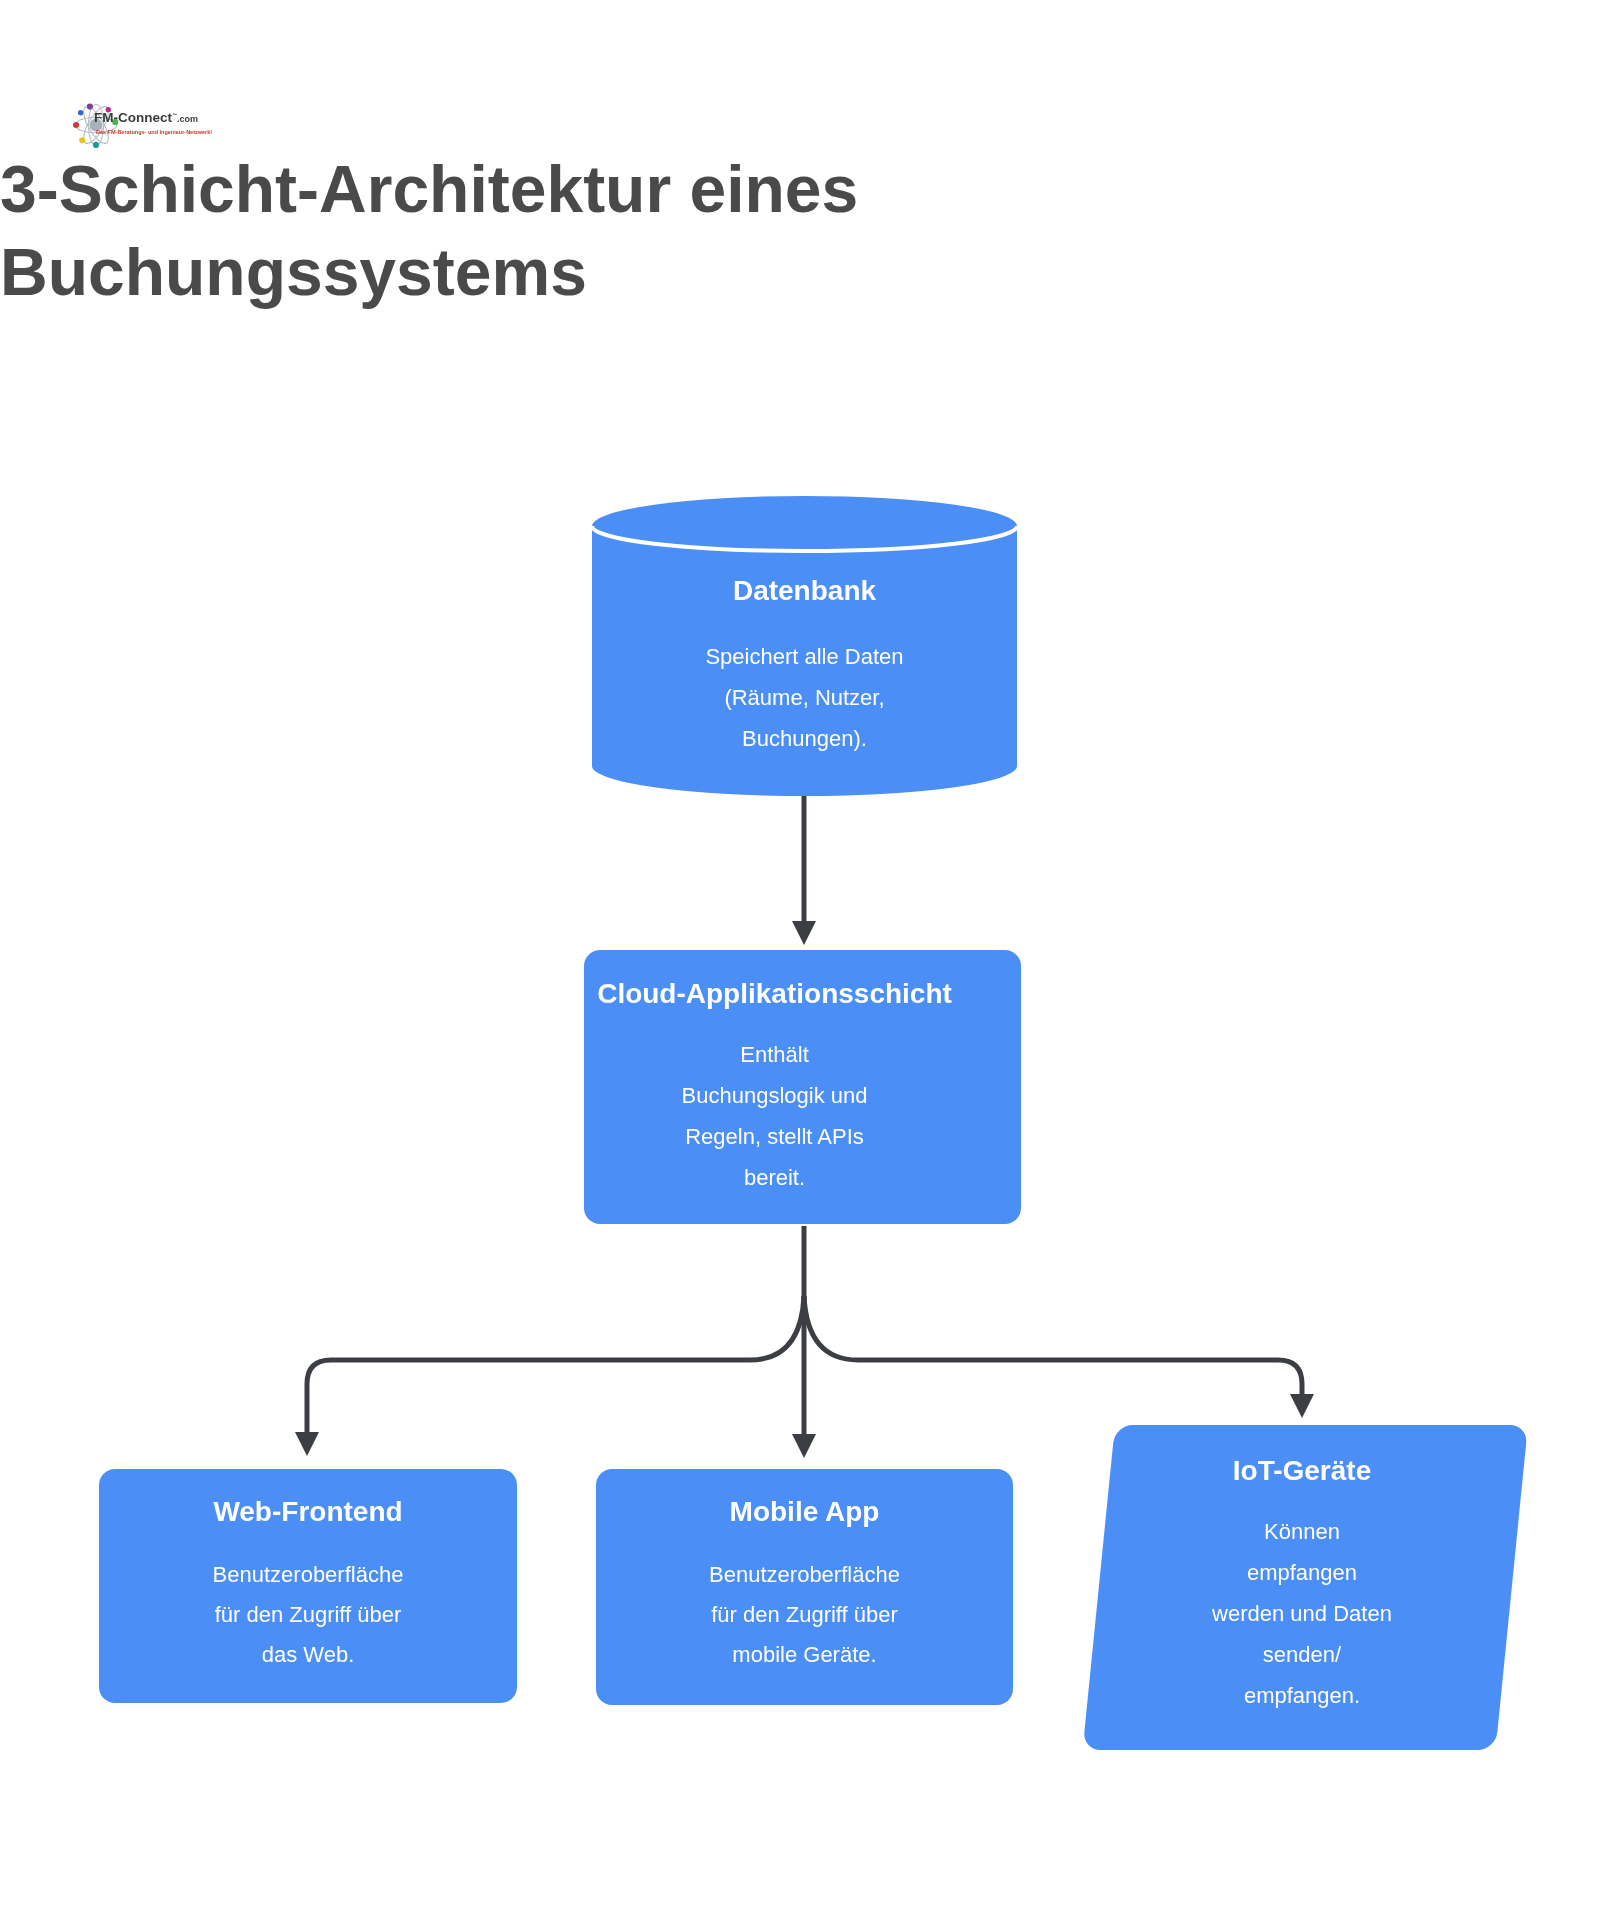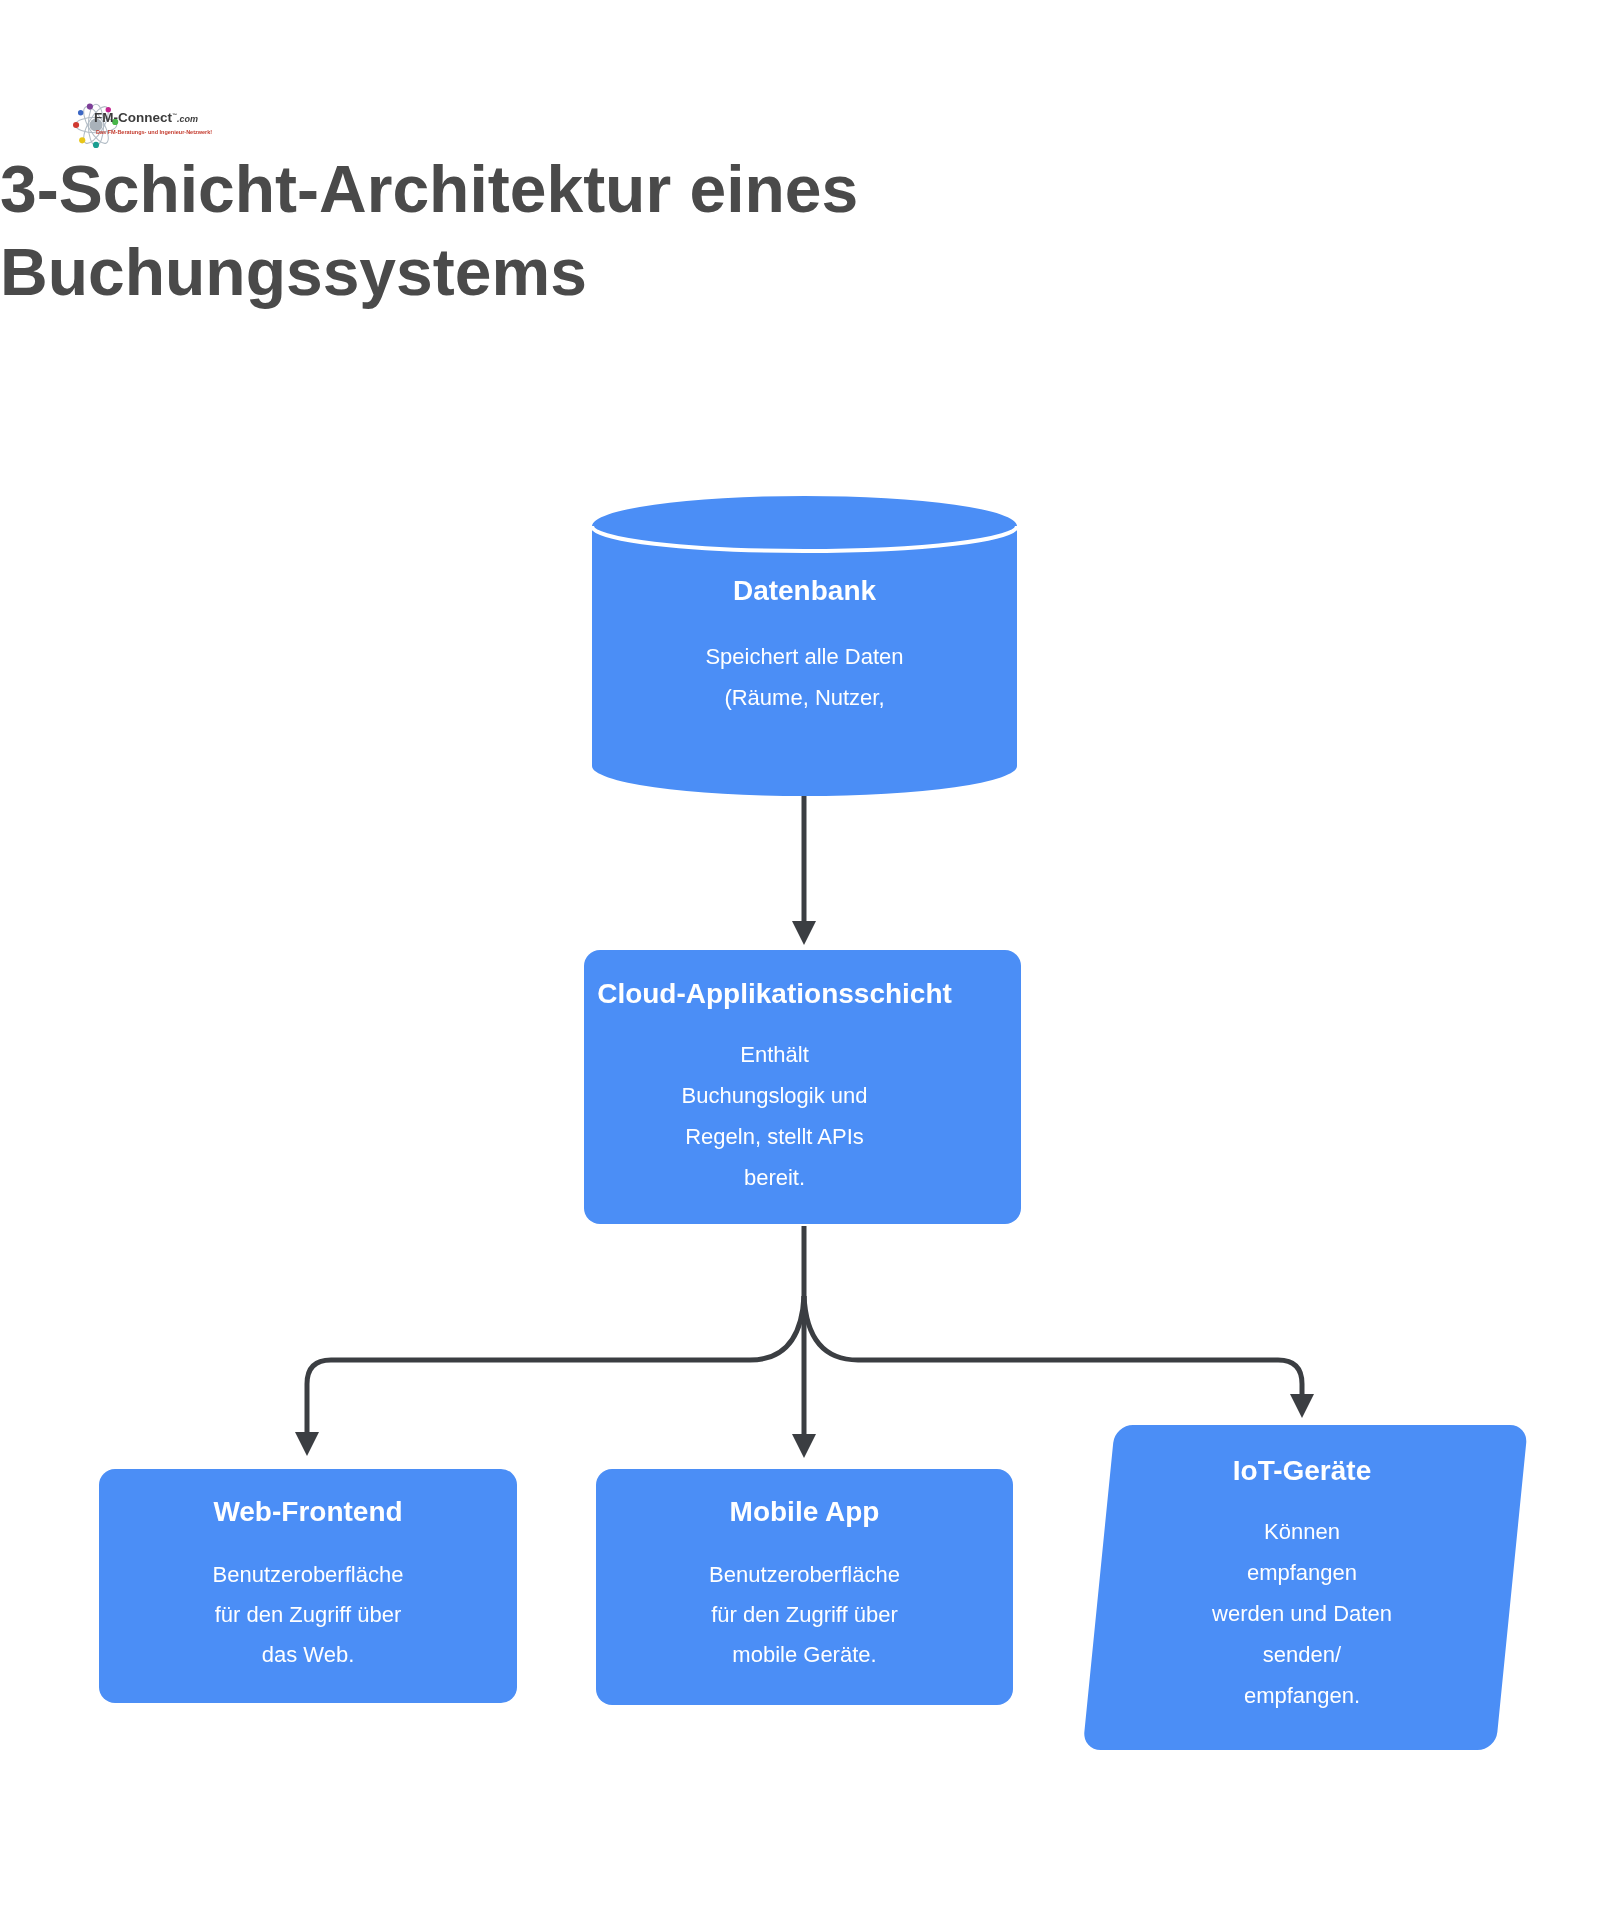--- a/index.html
+++ b/index.html
@@ -7,21 +7,21 @@
     width:1609px;height:1920px;position:relative;background:#ffffff;
     font-family:"Liberation Sans", sans-serif;overflow:hidden;
   }
   .abs{position:absolute;}
 
   
   .logo{left:73px;top:100px;width:150px;height:52px;}
   .logo-icon{left:0;top:2px;width:46px;height:46px;}
   .logo-text{left:21px;top:10px;white-space:nowrap;color:#3c3c3c;
     font-weight:bold;font-size:13.5px;letter-spacing:0;}
-  .logo-tld{font-size:9px;font-weight:bold;font-style:italic;}
+  .logo-tld{font-size:9px;font-weight:bold;}
   .logo-tm{font-size:5px;vertical-align:super;}
   .logo-tagline{left:23px;top:29px;white-space:nowrap;color:#c43b2e;
     font-size:5.5px;font-weight:bold;}
 
   
   .main-title{left:0;top:148px;width:1390px;
     color:#4a4a4a;font-size:66px;font-weight:bold;line-height:83px;}
 
   
   .connectors{left:0;top:0;width:1609px;height:1920px;}
@@ -108,20 +108,21 @@
 
 <svg class="abs cyl-wrap" viewBox="0 0 425 300">
   <path d="M 0,30 A 212.5 30 0 0 1 425,30 L 425,270 A 212.5 30 0 0 1 0,270 Z" fill="#4b8ef6"></path>
   <path d="M 0,30 A 212.5 25 0 0 0 425,30" stroke="#ffffff" stroke-width="4" fill="none"></path>
 </svg>
 <div class="abs node-text cyl-text">
   <div class="node-title">Datenbank</div>
   <div class="node-body">
     <div>Speichert alle Daten</div>
     <div>(Räume, Nutzer,</div>
+    <div>Buchungen).</div>
   </div>
 </div>
 
 <div class="abs node-blue rounded box-cloud"></div>
 <div class="abs node-text cloud-text">
   <div class="node-title">Cloud-Applikationsschicht</div>
   <div class="node-body">
     <div>Enthält</div>
     <div>Buchungslogik und</div>
     <div>Regeln, stellt APIs</div>

